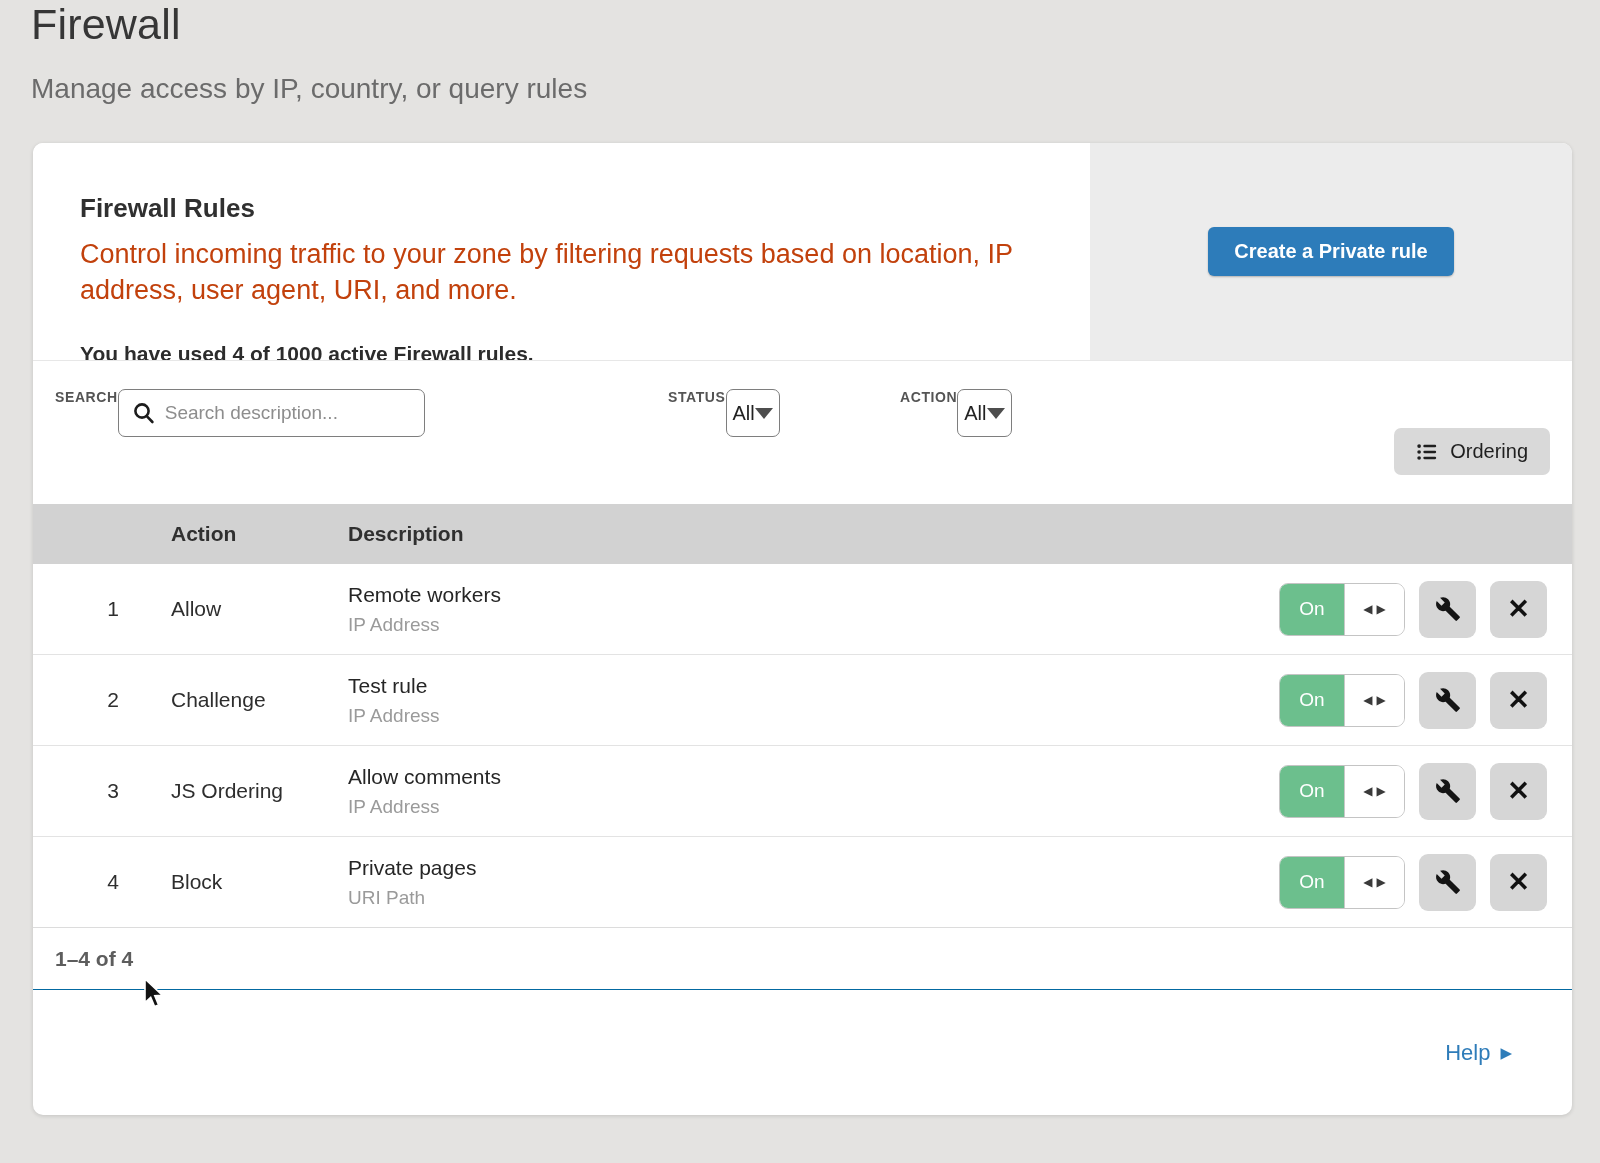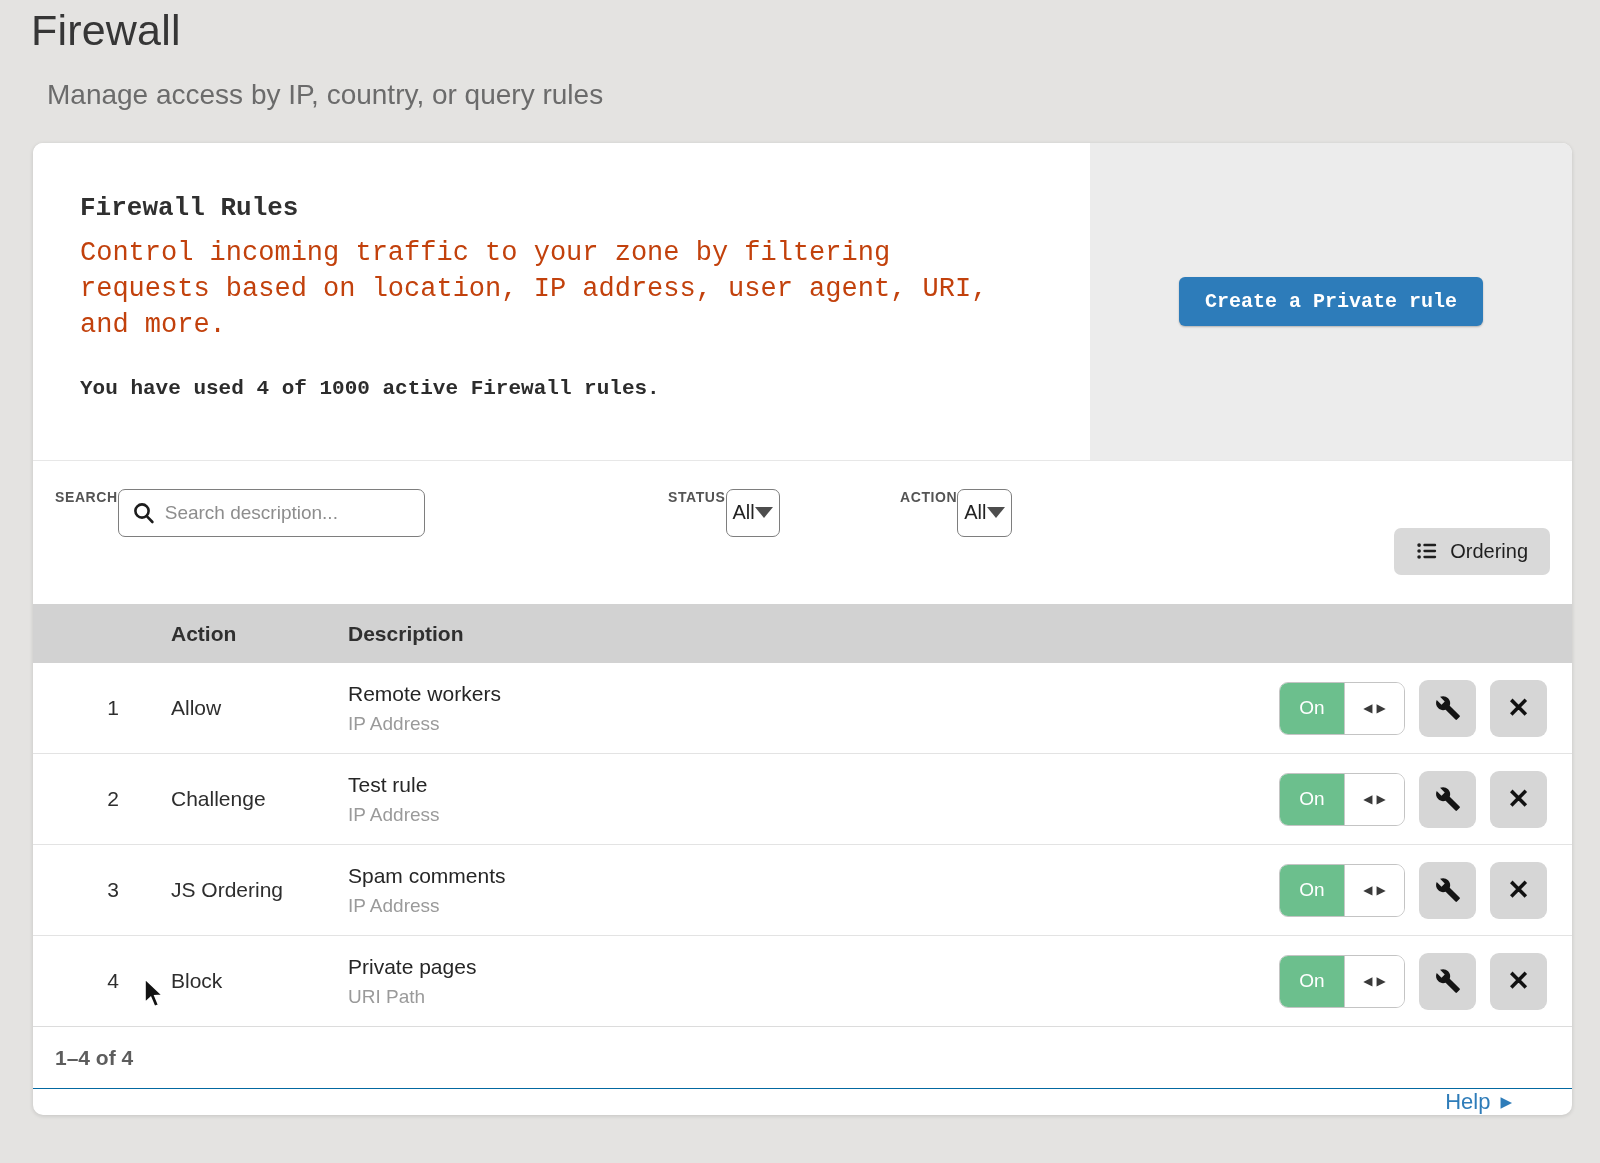--- a/index.html
+++ b/index.html
@@ -4,33 +4,33 @@
 <style>
   * { margin:0; padding:0; box-sizing:border-box; }
   html,body { width:1600px; height:1163px; }
   body {
     font-family:"Liberation Sans", sans-serif;
     background:#e4e3e1;
     position:relative;
     overflow:hidden;
     color:#333;
   }
-  .page-header { position:absolute; left:31px; top:6px; }
+  .page-header { position:absolute; left:31px; top:0; }
   .page-title { font-size:43px; font-weight:500; color:#363636; letter-spacing:.2px; }
-  .page-subtitle { font-size:28px; color:#6b6b6b; margin-top:24px; font-weight:400;margin-left:16px; }
+  .page-subtitle { font-size:28px; color:#6b6b6b; margin-top:24px; font-weight:400; }
 
   .card {
     position:absolute; left:33px; top:143px; width:1539px; height:972px;
     background:#ffffff; border-radius:10px;
     box-shadow:0 1px 4px rgba(0,0,0,.14);
     display:flex; flex-direction:column;
   }
 
   
-  .card-top { height:318px; display:flex; border-bottom:1px solid #e7e7e7; border-radius:10px 10px 0 0; overflow:hidden;font-family:Liberation Mono, monospace; }
+  .card-top { height:218px; display:flex; border-bottom:1px solid #e7e7e7; border-radius:10px 10px 0 0; overflow:hidden; }
   .card-top-left { flex:1; background:#fff; padding:50px 40px 0 47px; }
   .card-heading { font-size:26px; font-weight:700; color:#303030; }
   .card-desc { margin-top:12px; font-size:27px; line-height:36px; color:#c2410c; max-width:955px; }
   .card-usage { margin-top:34px; font-size:21px; font-weight:700; color:#2c2c2c; }
   .card-top-right { width:482px; background:#ececec; display:flex; align-items:center; justify-content:center; }
   .create-btn {
     background:#2d7cba; color:#fff; border:none; border-radius:6px;
     font-family:inherit; font-size:20px; font-weight:700;
     padding:13px 26px; cursor:pointer; box-shadow:0 1px 2px rgba(0,0,0,.25);
   }
@@ -212,21 +212,21 @@
       <button class="icon-btn">
         <span class="x-glyph">✕</span>
       </button>
     </div>
   </div>
 
   <div class="t-row">
     <div class="cell-num">3</div>
     <div class="cell-action">JS Ordering</div>
     <div class="cell-desc">
-      <div class="desc-title">Spam comments</div>
+      <div class="desc-title">Allow comments</div>
       <div class="desc-sub">IP Address</div>
     </div>
     <div class="controls">
       <div class="toggle">
         <span class="toggle-on">On</span>
         <span class="toggle-arrows">
             <span>◀</span>
             <span>▶</span>
           </span>
       </div>

